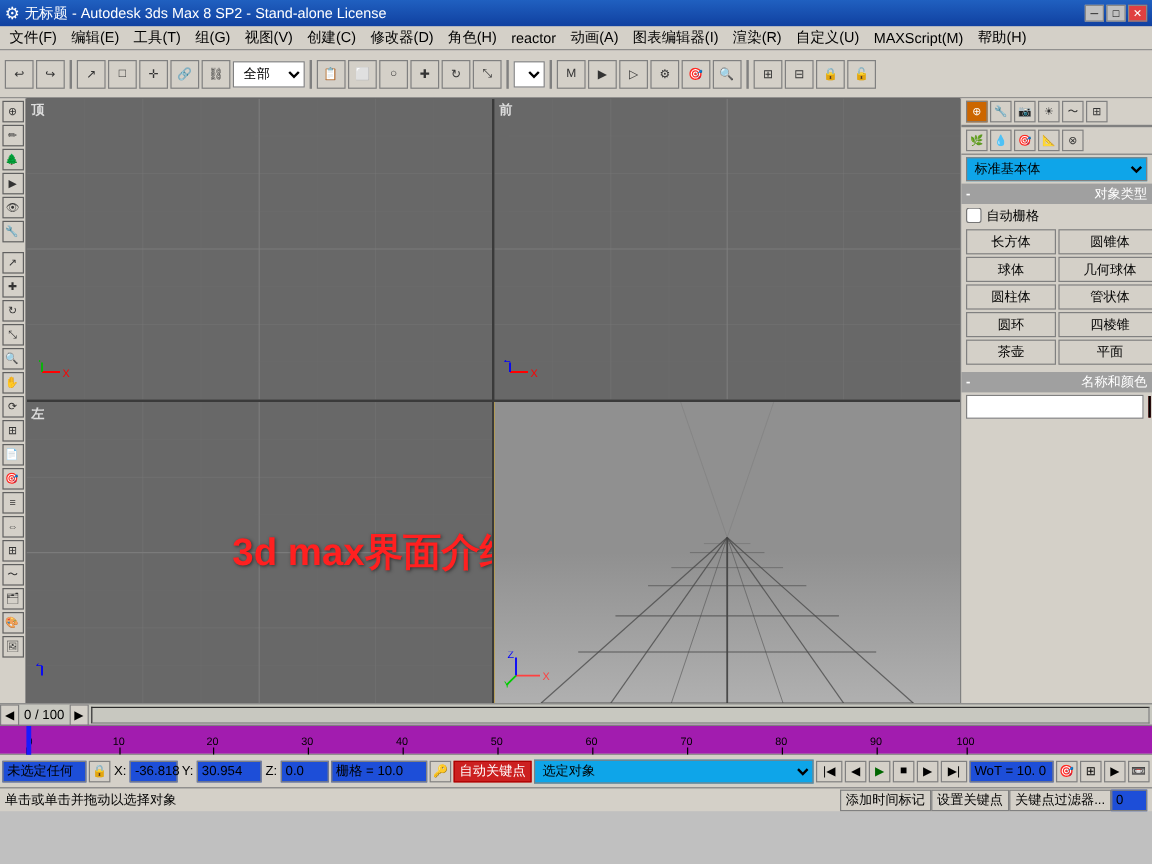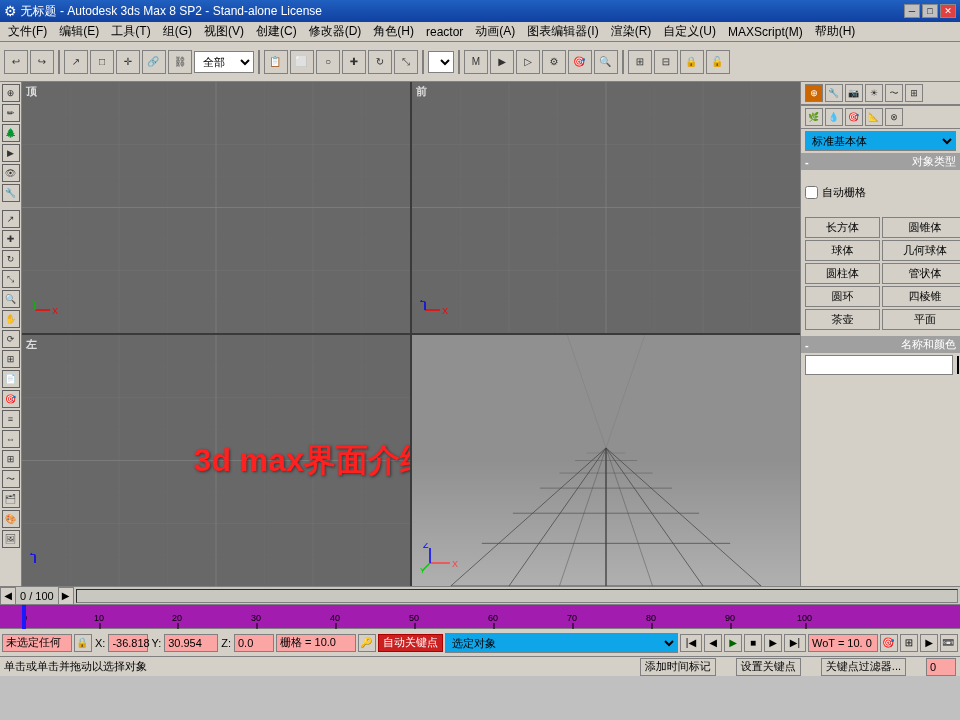--- a/index.html
+++ b/index.html
@@ -211,21 +211,21 @@
     }
     .rp-dropdown {
       flex: 1;
       height: 20px;
       background: #0ea5e9;
       border: 1px solid #808080;
       font-size: 11px;
       padding: 0 2px;
     }
     .rp-checkbox-row {
-      padding: 15px 4px;
+      padding: 2px 4px;
       display: flex;
       align-items: center;
       gap: 4px;
       font-size: 11px;
     }
     .rp-grid {
       display: grid;
       grid-template-columns: 1fr 1fr;
       gap: 2px;
       padding: 2px 4px;
@@ -306,21 +306,21 @@
       height: 30px;
       background: #d4d0c8;
       border-top: 1px solid #808080;
       display: flex;
       align-items: center;
       gap: 2px;
       padding: 0 2px;
       font-size: 11px;
     }
     .status-field {
-      background: #fca5a5;
+      background: #1d4ed8;
       border: 1px solid #808080;
       height: 18px;
       padding: 0 3px;
       display: flex;
       align-items: center;
       white-space: nowrap;
     }
     .status-btn {
       height: 18px;
       padding: 0 4px;
@@ -752,21 +752,21 @@
   <div class="status-icon">🎯</div>
   <div class="status-icon">⊞</div>
   <div class="status-icon">▶</div>
   <div class="status-icon">📼</div>
 </div>
 
 <div id="bottom-bar" style="height:20px; background:#d4d0c8; border-top:1px solid #808080; display:flex; align-items:center; padding:0 4px; font-size:11px;">
   <div class="bottom-status">
     <span>单击或单击并拖动以选择对象</span>
   </div>
-  <div style="display:flex; align-items:center; gap:20px;">
+  <div style="display:flex; align-items:center; gap:0;">
     <div class="status-btn">
       <span>添加时间标记</span>
     </div>
     <div class="status-btn">
       <span>设置关键点</span>
     </div>
     <div class="status-btn">
       <span>关键点过滤器...</span>
     </div>
     <div class="status-field" style="width:30px;">

